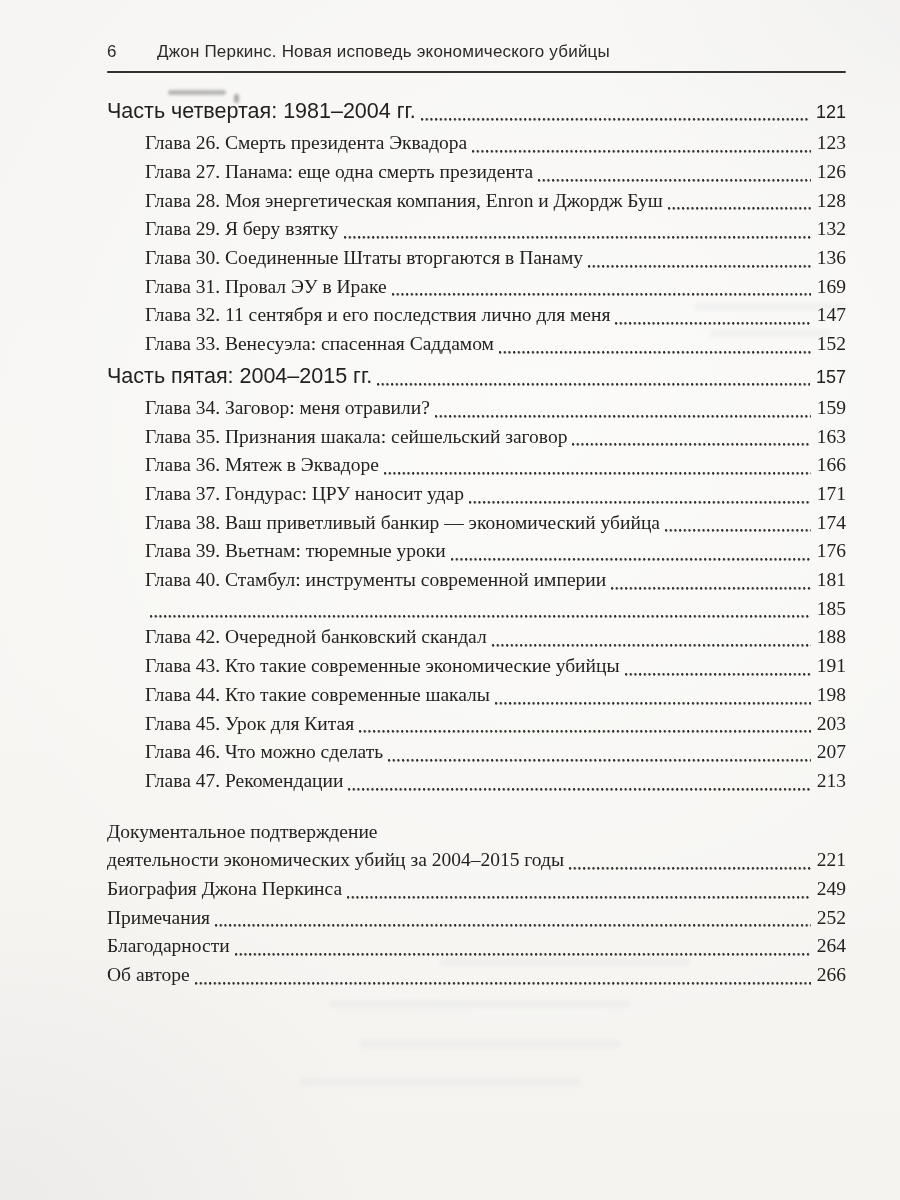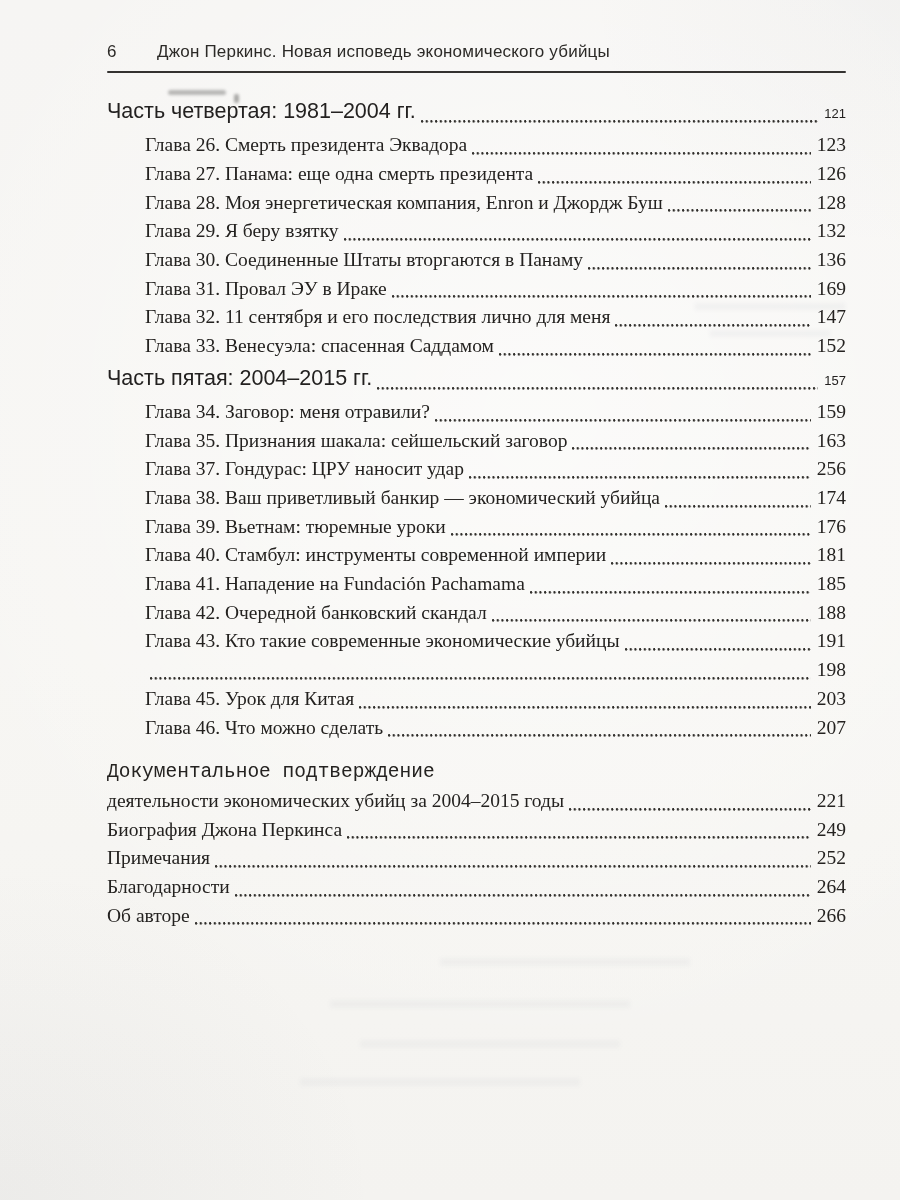--- a/index.html
+++ b/index.html
@@ -62,31 +62,31 @@
 
   .row.part {
     font-family: "Liberation Sans", sans-serif;
     font-size: 21.5px;
     line-height: 30px;
     color: #232120;
     justify-content: space-between;
   }
   .row.part + .row.entry { margin-top: 2px; }
   .row.part:not(:first-child) { margin-top: 2px; }
-  .row.part .pg { font-size: 13px; }
+  .row.part .pg { font-size: 18px; }
   .row.part .leader { margin-bottom: 6px; }
 
   .row.entry, .row.bm, .row.bm-plain {
     font-family: "Liberation Serif", serif;
     font-size: 19.5px;
     line-height: 28.7px;
     color: #242220;
   }
   .row.entry { padding-left: 38px; justify-content: flex-end; }
-  .row.bm-first { margin-top: 16px; font-family: Liberation Mono, monospace; }
+  .row.bm-first { margin-top: 22px; }
 
   
   .artifact {
     position: absolute;
     pointer-events: none;
     filter: blur(2px);
     background: #5c6578;
   }
   .smudge {
     position: absolute;
@@ -180,67 +180,77 @@
           <span class="t">Глава 34. Заговор: меня отравили?</span>
           <span class="leader"></span>
           <span class="pg">159</span>
         </div>
         <div class="row entry">
           <span class="t">Глава 35. Признания шакала: сейшельский заговор</span>
           <span class="leader"></span>
           <span class="pg">163</span>
         </div>
         <div class="row entry">
+          <span class="t">Глава 36. Мятеж в Эквадоре</span>
+          <span class="leader"></span>
+          <span class="pg">166</span>
+        </div>
+        <div class="row entry">
           <span class="t">Глава 37. Гондурас: ЦРУ наносит удар</span>
           <span class="leader"></span>
-          <span class="pg">256</span>
+          <span class="pg">171</span>
         </div>
         <div class="row entry">
           <span class="t">Глава 38. Ваш приветливый банкир — экономический убийца</span>
           <span class="leader"></span>
           <span class="pg">174</span>
         </div>
         <div class="row entry">
           <span class="t">Глава 39. Вьетнам: тюремные уроки</span>
           <span class="leader"></span>
           <span class="pg">176</span>
         </div>
         <div class="row entry">
           <span class="t">Глава 40. Стамбул: инструменты современной империи</span>
           <span class="leader"></span>
           <span class="pg">181</span>
         </div>
         <div class="row entry">
-          <span class="t">Глава 41. Нападение на Fundación Pachamama</span>
           <span class="leader"></span>
           <span class="pg">185</span>
         </div>
         <div class="row entry">
           <span class="t">Глава 42. Очередной банковский скандал</span>
           <span class="leader"></span>
           <span class="pg">188</span>
         </div>
         <div class="row entry">
           <span class="t">Глава 43. Кто такие современные экономические убийцы</span>
           <span class="leader"></span>
           <span class="pg">191</span>
         </div>
         <div class="row entry">
+          <span class="t">Глава 44. Кто такие современные шакалы</span>
           <span class="leader"></span>
           <span class="pg">198</span>
         </div>
         <div class="row entry">
           <span class="t">Глава 45. Урок для Китая</span>
           <span class="leader"></span>
           <span class="pg">203</span>
         </div>
         <div class="row entry">
           <span class="t">Глава 46. Что можно сделать</span>
           <span class="leader"></span>
           <span class="pg">207</span>
+        </div>
+        <div class="row entry">
+          <span class="t">Глава 47. Рекомендации</span>
+          <span class="leader"></span>
+          <span class="pg">213</span>
         </div>
         <div class="row bm-plain bm-first">
           <span class="t">Документальное подтверждение</span>
         </div>
         <div class="row bm">
           <span class="t">деятельности экономических убийц за 2004–2015 годы</span>
           <span class="leader"></span>
           <span class="pg">221</span>
         </div>
         <div class="row bm">

